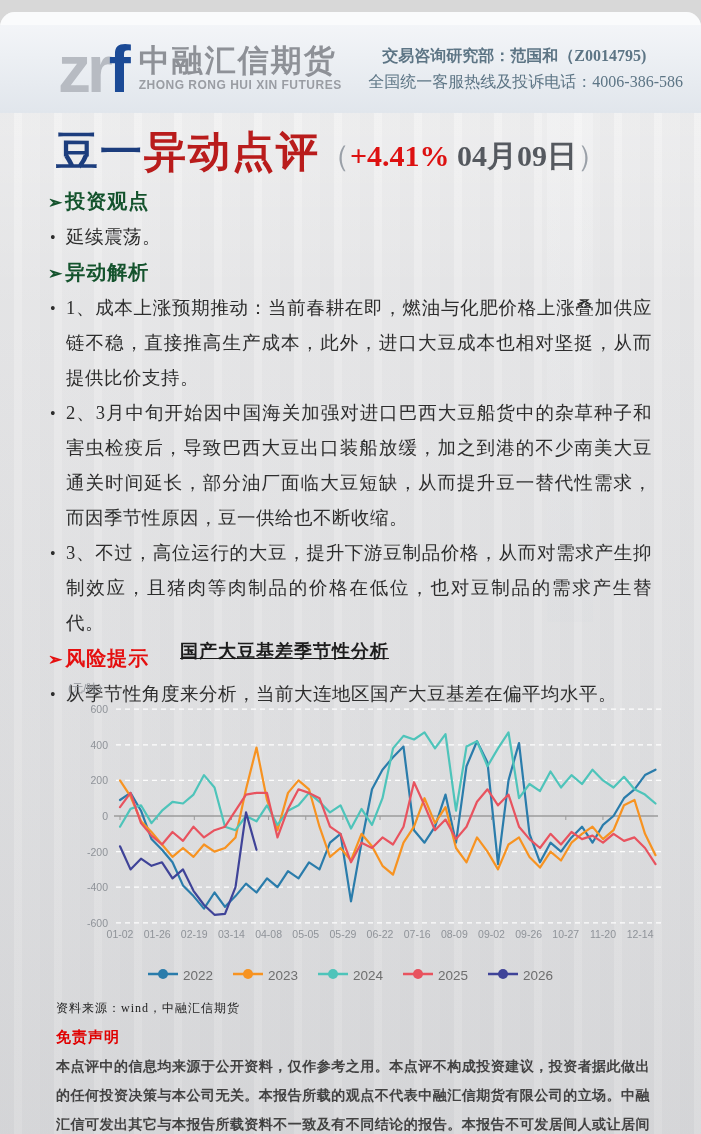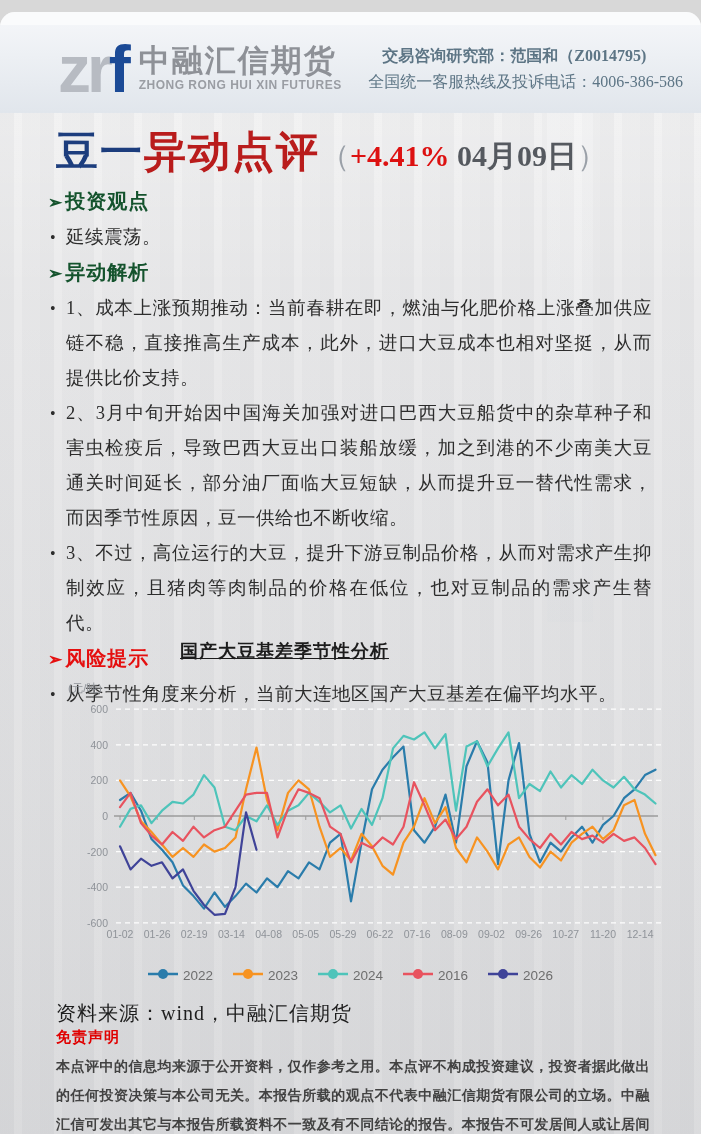--- a/index.html
+++ b/index.html
@@ -45,21 +45,21 @@
   .chart-title{position:absolute; top:627px; left:0; width:569px; text-align:center;
     font-size:18px; font-weight:bold; color:#1c1c1c; text-decoration:underline; letter-spacing:1px;}
   #chart{position:absolute; top:656px; left:40px;}
   .axis-text{font-family:"Liberation Sans", sans-serif; font-size:10.5px; fill:#8f9399;}
   .unit-text{font-family:"Liberation Sans", sans-serif; font-size:11.5px; fill:#8f9399;}
 
   .legend{position:absolute; top:956px; left:0; width:701px; display:flex; justify-content:center; gap:20px; align-items:center;}
   .legend-item{display:flex; align-items:flex-start; gap:5px;}
   .legend-label{font-family:"Liberation Sans", sans-serif; font-size:13.5px; color:#6e6e6e;}
 
-  .source{position:absolute; top:988px; left:56px; font-size:20px; color:#1d1d1d; letter-spacing:1px;}
+  .source{position:absolute; top:988px; left:56px; font-size:12px; color:#1d1d1d; letter-spacing:1px;}
   .disc-head{position:absolute; top:1016px; left:56px; font-family:"Liberation Sans", sans-serif; font-size:15px; font-weight:bold; color:#e00000; letter-spacing:1px;}
   .disc-body{position:absolute; top:1040px; left:56px; width:594px; font-family:"Liberation Sans", sans-serif;
     font-size:14px; font-weight:bold; color:#424242; line-height:29px; text-align:justify; letter-spacing:.4px;}
 </style>
 </head>
 <body>
 
 <div class="page">
   <div class="topstrip"></div>
   <div class="wm-tower"></div>
@@ -166,21 +166,21 @@
           <line x1="0" y1="6" x2="30" y2="6" stroke="#4ec4ba" stroke-width="2.5"></line>
           <circle cx="15" cy="6" r="5" fill="#4ec4ba"></circle>
         </svg>
         <span class="legend-label">2024</span>
       </div>
       <div class="legend-item">
         <svg width="30" height="12">
           <line x1="0" y1="6" x2="30" y2="6" stroke="#e8535f" stroke-width="2.5"></line>
           <circle cx="15" cy="6" r="5" fill="#e8535f"></circle>
         </svg>
-        <span class="legend-label">2016</span>
+        <span class="legend-label">2025</span>
       </div>
       <div class="legend-item">
         <svg width="30" height="12">
           <line x1="0" y1="6" x2="30" y2="6" stroke="#3f4398" stroke-width="2.5"></line>
           <circle cx="15" cy="6" r="5" fill="#3f4398"></circle>
         </svg>
         <span class="legend-label">2026</span>
       </div>
     </div>
 

